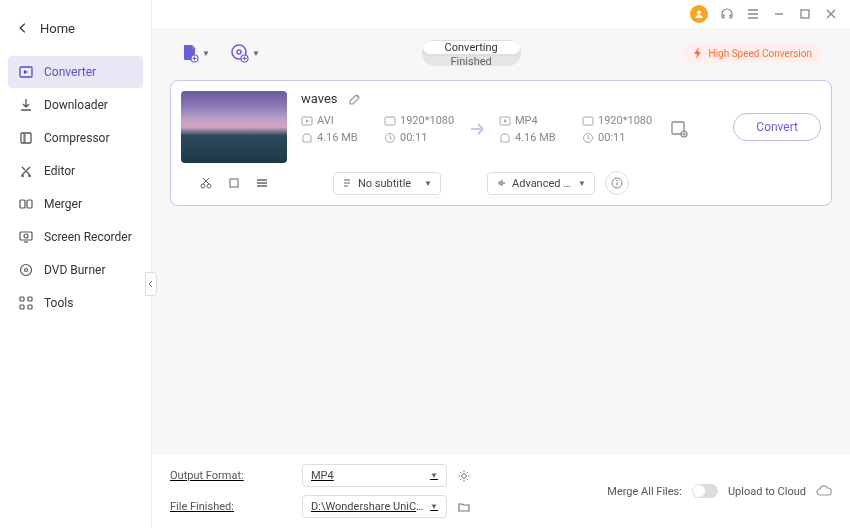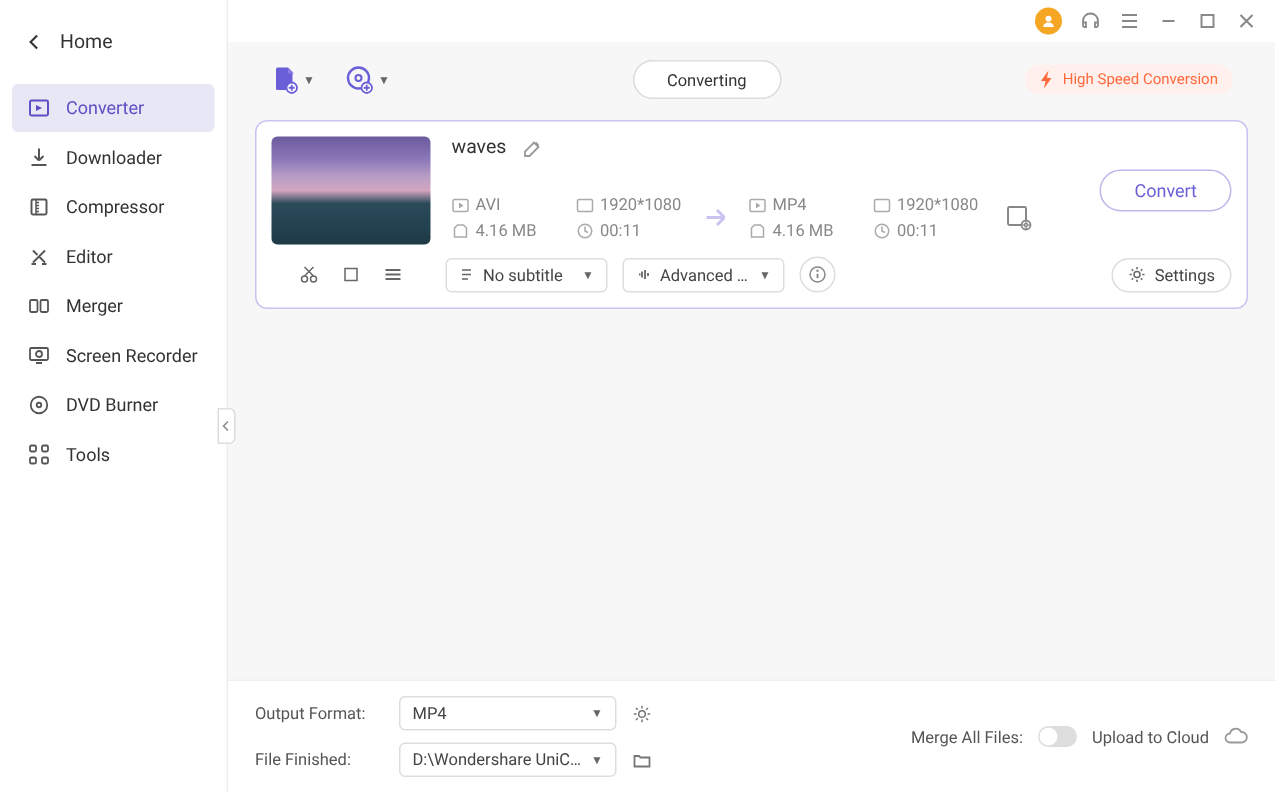--- a/index.html
+++ b/index.html
@@ -23,42 +23,42 @@
 .tool-btn { display: flex; align-items: center; gap: 2px; cursor: pointer; }
 .tool-btn svg { width: 20px; height: 20px; }
 .dropdown-caret { font-size: 8px; color: #666; }
 .tabs-pill { display: flex; background: #e5e5e5; border-radius: 14px; height: 26px; align-items: center; font-size: 11px; overflow: hidden; flex-direction: column; }
 .tab { padding: 0 22px; height: 100%; display: flex; align-items: center; cursor: pointer; color: #666; }
 .tab.active { background: #fff; border-radius: 14px; box-shadow: 0 0 2px rgba(0,0,0,0.1); color: #333; border: 1px solid #ddd; }
 .hsc-badge { display: flex; align-items: center; gap: 6px; background: #fff0ed; border-radius: 12px; padding: 4px 10px; font-size: 10px; color: #ff6a3d; cursor: pointer; }
 .card { background: #fff; border: 1px solid #c9c3ef; border-radius: 8px; margin-top: 10px; padding: 10px; }
 .card-top { display: flex; gap: 14px; }
 .thumb { width: 106px; height: 72px; border-radius: 4px; background: linear-gradient(180deg,#6b5a9e 0%,#8976b7 20%,#b99ec6 38%,#d4a5c0 50%,#2a4a5a 62%,#1f3a47 100%); flex-shrink: 0; }
-.info-section { flex: 1; display: flex; flex-direction: column; gap: 24px; }
+.info-section { flex: 1; display: flex; flex-direction: column; gap: 8px; }
 .file-title-row { display: flex; align-items: center; gap: 10px; }
 .file-title { font-size: 13px; color: #333; }
 .edit-title-icon { width: 14px; height: 14px; cursor: pointer; color: #999; }
 .meta-row { display: flex; align-items: center; gap: 8px; }
 .meta-block { display: flex; flex-direction: column; gap: 4px; width: 158px; }
 .meta-line { display: flex; align-items: center; gap: 8px; font-size: 11px; color: #888; }
 .meta-pair { display: flex; align-items: center; gap: 4px; flex:1; }
 .meta-icon { width: 12px; height: 12px; color: #aaa; }
 .arrow-convert { width: 24px; height: 24px; display: flex; align-items: center; justify-content: center; }
 .output-settings-icon { width: 20px; height: 20px; color: #888; cursor: pointer; margin-left:4px; }
 .convert-btn { background: #fff; border: 1px solid #bfb6ec; color: #6a5fd6; border-radius: 16px; padding: 6px 22px; font-size: 12px; cursor: pointer; align-self: center; margin-left: 8px; }
 .card-bottom { display: flex; align-items: center; gap: 10px; margin-top: 8px; }
 .mini-tools { display: flex; gap: 14px; padding: 0 6px; width: 106px; justify-content: center; }
 .mini-tool { width: 14px; height: 14px; cursor: pointer; color: #666; }
-.select { display: flex; align-items: center; justify-content: space-between; border: 1px solid #ddd; border-radius: 4px; padding: 4px 8px; font-size: 11px; color: #444; cursor: pointer; background: #fff; gap: 6px; }
+.select { display: flex; align-items: center; justify-content: space-between; border: 1px solid #ddd; border-radius: 4px; padding: 4px 8px; font-size: 11px; color: #444; cursor: pointer; background: #fff; gap: 6px; margin-left: 36px; }
 .select.subtitle { width: 108px; }
 .select.audio { width: 108px; }
 .circle-btn { width: 24px; height: 24px; border: 1px solid #ddd; border-radius: 50%; display: flex; align-items: center; justify-content: center; cursor: pointer; color: #666; font-size: 11px; background: #fff; }
 .settings-btn { display: flex; align-items: center; gap: 6px; border: 1px solid #ddd; border-radius: 12px; padding: 4px 10px; font-size: 11px; color: #444; cursor: pointer; background: #fff; margin-left: auto; }
 .footer { background: #fff; border-top: 1px solid #eee; padding: 10px 18px; display: flex; align-items: center; justify-content: space-between; gap: 20px; }
-.footer-left { display: flex; flex-direction: column; gap: 8px; }
+.footer-left { display: flex; flex-direction: column; gap: 8px; text-decoration: underline; }
 .footer-row { display: flex; align-items: center; gap: 10px; font-size: 11px; color: #555; }
 .footer-label { width: 86px; }
 .footer-select { width: 145px; }
 .footer-mid { display: flex; flex-direction: row; gap: 10px; font-size: 11px; color: #555; }
 .mid-row { display: flex; align-items: center; gap: 10px; }
 .toggle { width: 26px; height: 14px; background: #ddd; border-radius: 7px; position: relative; cursor: pointer; }
 .toggle::after { content: ''; position: absolute; width: 12px; height: 12px; background: #fff; border-radius: 50%; top: 1px; left: 1px; }
 .start-all { background: #8a72ff; color: #fff; border: none; border-radius: 20px; padding: 10px 30px; font-size: 13px; cursor: pointer; }
 svg { display: block; }
 .gap-flex { flex: 1; }
@@ -211,20 +211,23 @@
               <circle cx="9" cy="9" r="2" fill="none" stroke="#6a5fd6" stroke-width="1.4"></circle>
               <circle cx="14.5" cy="15.5" r="3.5" fill="#fff" stroke="#6a5fd6" stroke-width="1.2"></circle>
               <path d="M14.5 13.5v4M12.5 15.5h4" stroke="#6a5fd6" stroke-width="1.2"></path>
             </svg>
           <span class="dropdown-caret">▼</span>
         </div>
       </div>
       <div class="tabs-pill">
         <div class="tab active">
             <span>Converting</span>
+          </div>
+        <div class="tab">
+            <span>Finished</span>
           </div>
       </div>
       <div class="hsc-badge">
         <span>
             <svg width="10" height="12" viewBox="0 0 10 12">
               <path d="M6 0L1 7h3l-1 5 5-7H5l1-5z" fill="#ff6a3d"></path>
             </svg>
           </span>
         <span>High Speed Conversion</span>
       </div>
@@ -380,29 +383,20 @@
           <span style="flex:1;overflow:hidden;text-overflow:ellipsis;white-space:nowrap">Advanced Audi...</span>
           <span class="dropdown-caret">▼</span>
         </div>
         <div class="circle-btn">
           <svg width="12" height="12" viewBox="0 0 12 12">
               <circle cx="6" cy="6" r="5" fill="none" stroke="#888"></circle>
               <circle cx="6" cy="3.5" r="0.8" fill="#888"></circle>
               <path d="M6 5.5v3" stroke="#888" stroke-width="1.2"></path>
             </svg>
         </div>
-        <div class="settings-btn">
-          <span>
-              <svg width="12" height="12" viewBox="0 0 12 12">
-                <circle cx="6" cy="6" r="2" fill="none" stroke="#666"></circle>
-                <path d="M6 1v1.5M6 9.5V11M1 6h1.5M9.5 6H11M2.5 2.5l1 1M8.5 8.5l1 1M9.5 2.5l-1 1M3.5 8.5l-1 1" stroke="#666"></path>
-              </svg>
-            </span>
-          <span>Settings</span>
-        </div>
       </div>
     </div>
 
     <div class="gap-flex"></div>
   </div>
 
   <div class="footer">
     <div class="footer-left">
       <div class="footer-row">
         <span class="footer-label">Output Format:</span>

